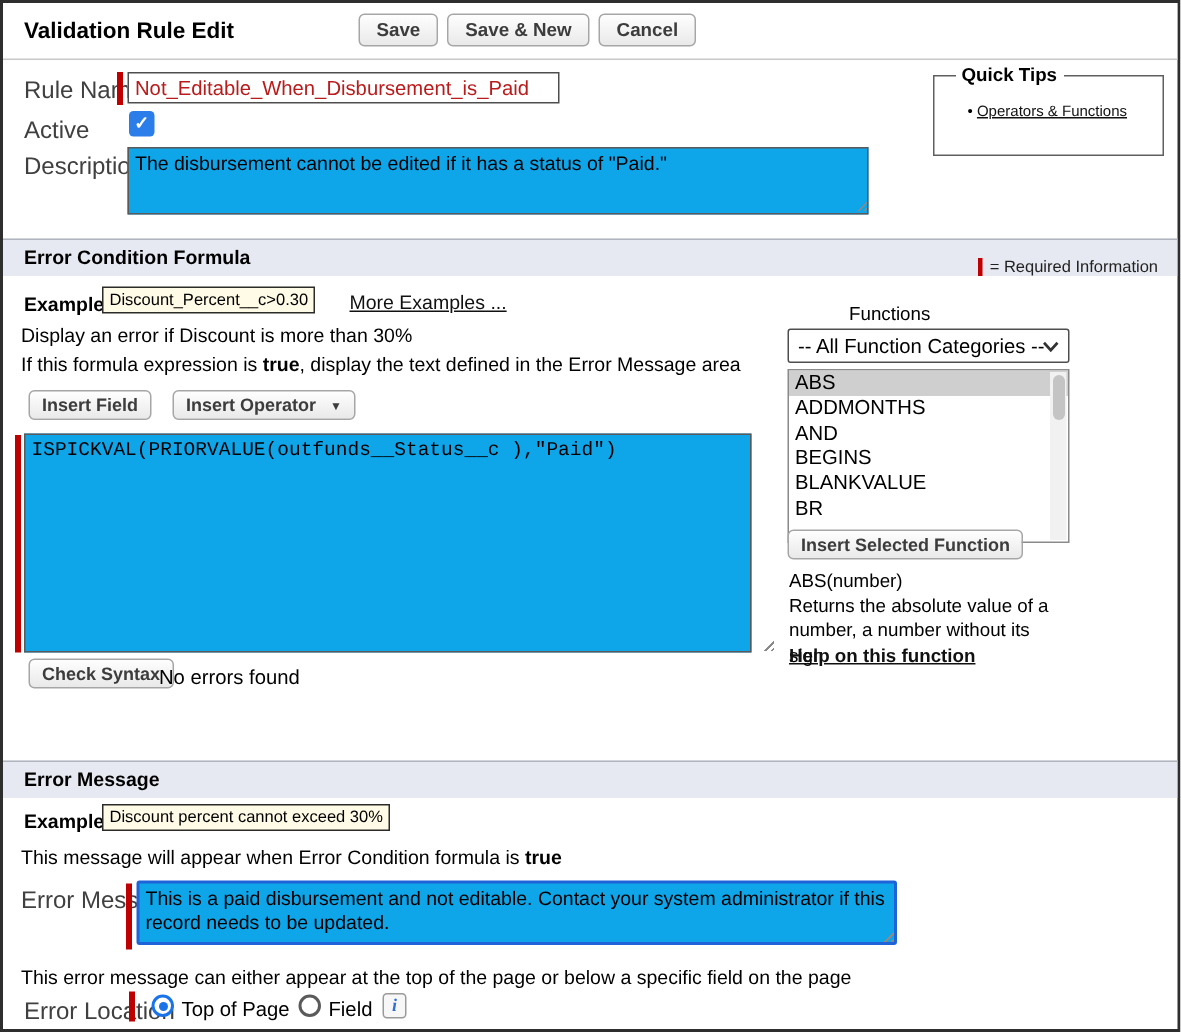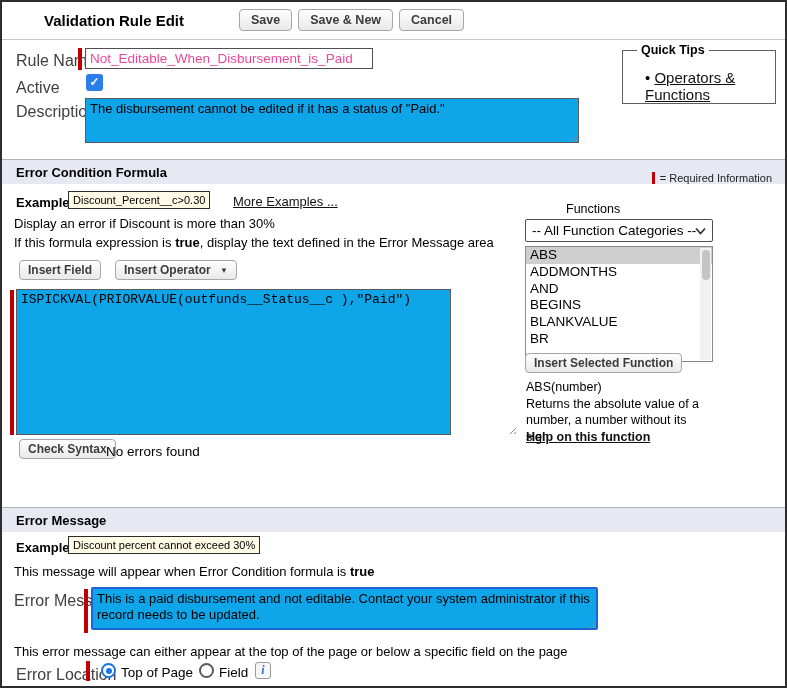--- a/index.html
+++ b/index.html
@@ -14,21 +14,21 @@
   .btn{display:inline-block; padding:3px 11px; border:1px solid #a6a6a6; border-radius:4px;
        background:linear-gradient(#fefefe,#e9e9e9); font-family:"Liberation Sans",sans-serif;
        font-size:12.5px; font-weight:bold; color:#3c3c3c; cursor:pointer; white-space:nowrap;}
   .btn-sm{padding:2px 8px; font-size:12px;}
   .topbar{position:absolute; left:0; top:0; right:0; height:38px; border-bottom:1px solid #c8c8c8; background:#fff;}
   .flabel{font-size:16px; font-weight:normal; color:#404040;}
   .req{position:absolute; width:4px; background:var(--required-red);}
   .txt{font-size:13px; color:#000;}
   .small{font-size:12.5px; color:#000;}
   input.field{border:1px solid #4e4e4e; height:21px; font-family:"Liberation Sans",sans-serif;
-       font-size:13.5px; padding:1px 4px; background:#fff; color:#ec4899;}
+       font-size:13.5px; padding:1px 4px; background:#fff; color:#b91c1c;}
   textarea.field{border:1px solid #5a5a5a; font-family:"Liberation Sans",sans-serif; font-size:13px;
        padding:2px 4px; background:#0ea5e9; color:#000; resize:none; overflow:hidden; line-height:1.25;}
   textarea.mono{font-family:"Liberation Mono","DejaVu Sans Mono",monospace; font-size:13px;}
   textarea.focused{border:2px solid var(--focus-blue); border-radius:2px;}
   .grip{position:absolute; width:9px; height:9px; pointer-events:none;
        background:repeating-linear-gradient(135deg, transparent 0 2px, #8a8a8a 2px 3px);
        clip-path:polygon(100% 0, 100% 100%, 0 100%);}
   fieldset.quicktips{position:absolute; border:1px solid #5f5f5f; background:#fff; padding:6px 8px 8px 8px;}
   fieldset.quicktips legend{font-size:12.5px; font-weight:bold; padding:0 4px; margin-left:6px;}
   .link{color:#111; text-decoration:underline; cursor:pointer;}
@@ -58,35 +58,35 @@
        background:#f7f7f7; color:#2f6fd6; font-family:"Liberation Serif",serif; font-style:italic;
        font-weight:bold; font-size:12px; text-align:center; line-height:15px; cursor:pointer;}
   b{font-weight:bold;}
 </style>
 </head>
 <body>
 
 <div class="page">
 
   <div class="topbar">
-    <h1 class="title abs" style="left:14px; top:10px;margin-left:28px;">Validation Rule Edit</h1>
+    <h1 class="title abs" style="left:14px; top:10px;">Validation Rule Edit</h1>
     <div class="abs" style="left:237px; top:7px; display:flex; gap:6px;">
       <button class="btn">Save</button>
       <button class="btn">Save &amp; New</button>
       <button class="btn">Cancel</button>
     </div>
   </div>
 
   <span class="flabel abs" style="left:14px; top:50px;">Rule Name</span>
   <span class="req" style="left:76px; top:46px; height:22px;"></span>
   <input class="field abs" style="left: 83px; top: 46px; width: 288px;" value="Not_Editable_When_Disbursement_is_Paid">
 
   <fieldset class="quicktips" style="left:620px; top:41px; width:154px; height:61px;">
     <legend>Quick Tips</legend>
-    <div style="padding:6px 0 0 14px; font-size:15px;">
+    <div style="padding:6px 0 0 14px; font-size:10px;">
       <span>•</span>
       <a class="link">Operators &amp; Functions</a>
     </div>
   </fieldset>
 
   <span class="flabel abs" style="left:14px; top:77px;">Active</span>
   <span class="checkbox" style="left:84px; top:72px;">
     <span>✓</span>
   </span>
 
@@ -131,21 +131,21 @@
   <span class="abs small" style="left:524px; top:394px; width:186px; line-height:1.3; display:block;">Returns the absolute value of a number, a number without its sign</span>
   <a class="link abs small" style="left:524px; top:428px; font-weight:bold;">Help on this function</a>
 
   <button class="btn btn-sm abs" style="left:17px; top:258px;">Insert Field</button>
   <button class="btn btn-sm abs" style="left:113px; top:258px;">
     <span>Insert Operator</span>
     <span style="font-size:8px; vertical-align:1px; margin-left:6px;">▼</span>
   </button>
 
   <span class="req" style="left:8px; top:288px; height:145px;"></span>
-  <textarea class="field mono abs" style="left: 14px; top: 287px; width: 435px; height: 146px;">ISPICKVAL(PRIORVALUE(outfunds__Status__c ),"Paid")</textarea>
+  <textarea class="field mono abs" style="left: 14px; top: 287px; width: 485px; height: 146px;">ISPICKVAL(PRIORVALUE(outfunds__Status__c ),"Paid")</textarea>
   <span class="grip" style="left:505px; top:423px;"></span>
 
   <button class="btn btn-sm abs" style="left:17px; top:437px;">Check Syntax</button>
   <span class="abs txt" style="left:104px; top:442px; font-size:13.5px;">No errors found</span>
 
   <div class="sec-header" style="top:505px;">
     <span class="sec-title">Error Message</span>
   </div>
 
   <span class="abs txt" style="left:14px; top:538px; font-weight:bold;">Example:</span>

